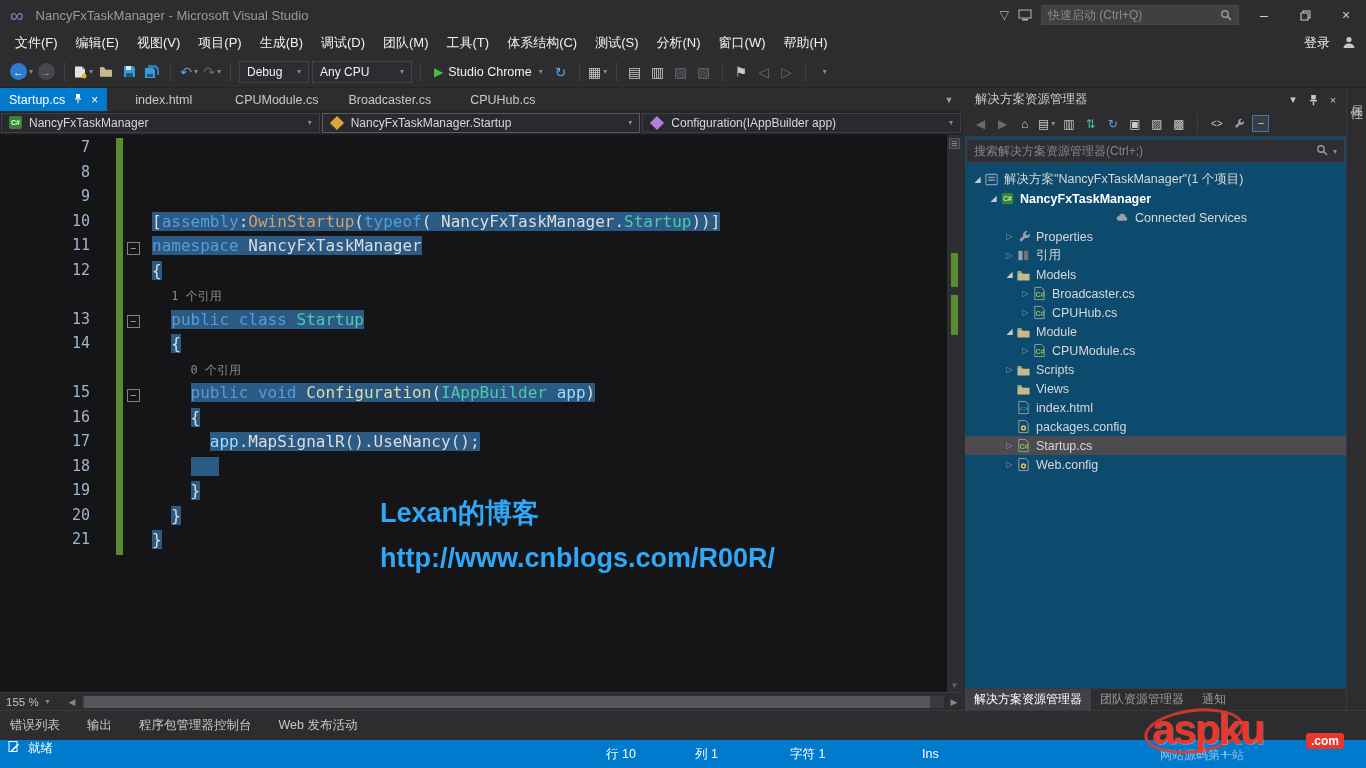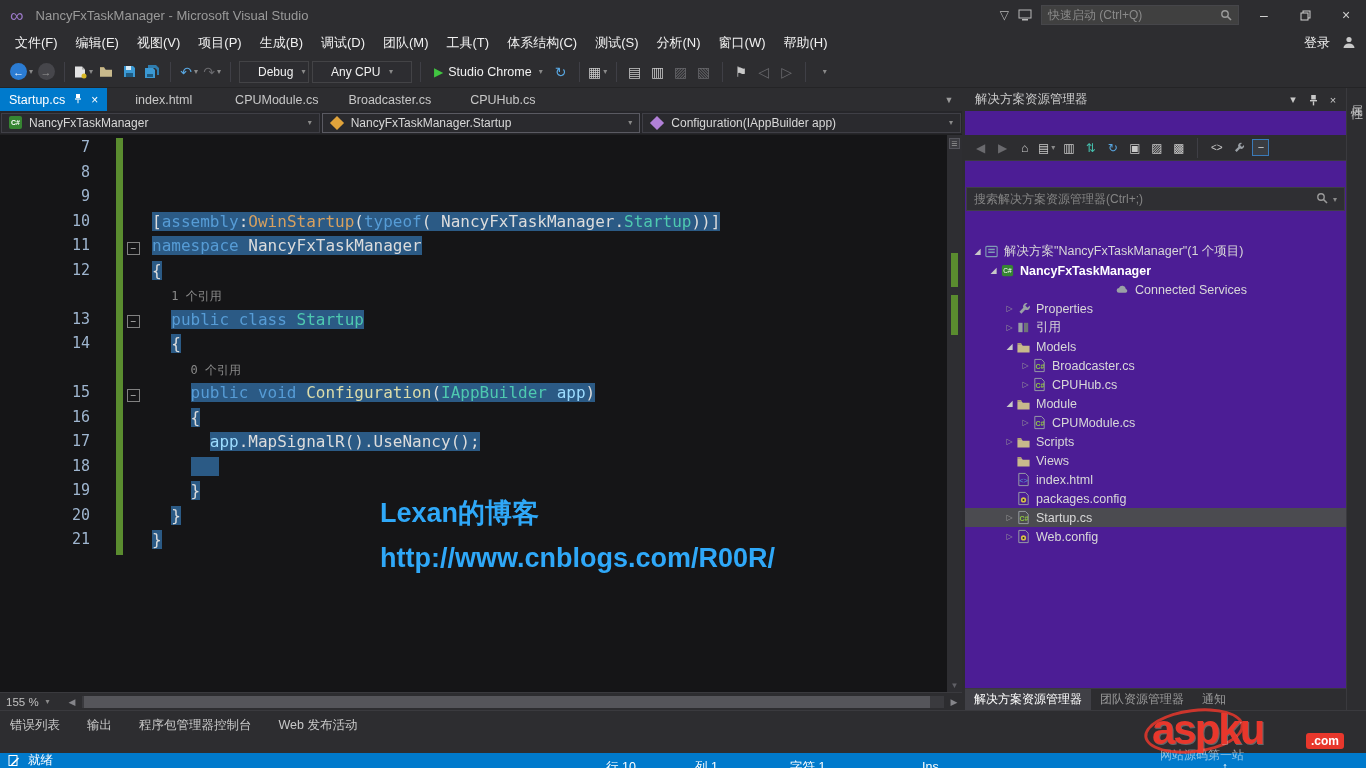--- a/index.html
+++ b/index.html
@@ -23,21 +23,21 @@
 
   
   .toolbar{height:32px;display:flex;align-items:center;gap:3px;padding-left:10px;border-bottom:1px solid #242426;}
   .tbtn{min-width:20px;height:24px;display:flex;align-items:center;justify-content:center;color:#c8c8c8;font-size:14px;}
   .tbtn.dis{color:#68686c;}
   .circ{width:17px;height:17px;border-radius:50%;display:flex;align-items:center;justify-content:center;font-size:11px;color:#fff;}
   .circ.blue{background:#2b7cd3;}
   .circ.gray{background:#46464b;color:#9a9a9a;}
   .chev{color:#8a8a8a;font-size:8px;margin-left:2px;}
   .tsep{width:1px;height:20px;background:#3f3f46;margin:0 5px;}
-  .combo{height:22px;background:#2d2d31;border:1px solid #434346;display:flex;align-items:center;padding:0 18px;font-size:12px;color:#f1f1f1;}
+  .combo{height:22px;background:#2d2d31;border:1px solid #434346;display:flex;align-items:center;padding:0 7px;font-size:12px;color:#f1f1f1;}
   .combo .chev{margin-left:auto;padding-left:8px;}
   .w70{width:70px;} .w100{width:100px;}
   .start-group{display:flex;align-items:center;gap:5px;padding:0 5px;color:#f1f1f1;font-size:12.5px;height:24px;}
   .play{color:#41c541;font-size:12px;}
   .blue-ic{color:#58a6e0;}
 
   
   .main{position:absolute;top:88px;left:0;width:1366px;height:622px;display:flex;}
   .editor-col{width:962px;display:flex;flex-direction:column;background:#151517;}
 
@@ -78,21 +78,21 @@
 
   .hscroll{height:18px;background:#2d2d30;display:flex;align-items:center;border-top:1px solid #3a3a3e;}
   .zoombox{width:64px;height:18px;display:flex;align-items:center;padding:0 6px;color:#c0c0c0;font-size:11.5px;gap:5px;}
   .harrow{width:16px;color:#85858a;font-size:9px;text-align:center;}
   .htrack{flex:1;height:12px;background:#3a3a3e;margin:0 2px;position:relative;}
   .hthumb{position:absolute;left:2px;right:14px;top:0;height:12px;background:#55555a;}
 
   .splitterv{width:3px;background:#2d2d30;}
 
   
-  .sepanel{width:381px;display:flex;flex-direction:column;background:#4c1d95;gap:24px;}
+  .sepanel{width:381px;display:flex;flex-direction:column;background:#0c4a6e;}
   .sp-header{height:23px;display:flex;align-items:center;background:#2d2d30;padding:0 4px 0 10px;font-size:12.5px;color:#cccccc;}
   .sp-header .hicons{margin-left:auto;display:flex;gap:2px;}
   .hic{width:18px;height:18px;display:flex;align-items:center;justify-content:center;color:#c8c8c8;font-size:11px;}
   .sp-toolbar{height:26px;background:#2d2d30;display:flex;align-items:center;gap:5px;padding:0 7px;border-bottom:1px solid #3a3a3e;}
   .spt{min-width:17px;height:20px;display:flex;align-items:center;justify-content:center;color:#c8c8c8;font-size:12px;}
   .spt.teal{color:#45c0ae}.spt.blue{color:#58a6e0}.spt.dis{color:#6a6a6e}
   .boxminus{width:17px;height:17px;border:1px solid #3a7ab8;background:#3a3d42;color:#d8d8d8;line-height:14px;text-align:center;font-size:11px;}
   .sp-search{height:24px;margin:2px 1px;background:#2f2f33;border:1px solid #3f3f46;display:flex;align-items:center;padding:0 7px;color:#848484;font-size:12px;}
   .sp-search .mag{margin-left:auto;display:flex;align-items:center;gap:3px;}
   .sp-tree{flex:1;padding-top:5px;overflow:hidden;}
@@ -105,21 +105,21 @@
   .tlabel.bold{font-weight:bold;color:#fff;}
   .sp-tabs{height:22px;background:#2d2d30;display:flex;align-items:stretch;font-size:12px;color:#9a9a9a;border-top:1px solid #3a3a3e;}
   .sptab{padding:0 9px;display:flex;align-items:center;}
   .sptab.active{background:#404046;color:#fff;}
 
   .rightstrip{width:20px;background:#2d2d30;display:flex;flex-direction:column;align-items:center;padding-top:8px;border-left:1px solid #3a3a3e;}
   .vtab{writing-mode:vertical-rl;font-size:12px;color:#c0c0c0;letter-spacing:2px;}
 
   
   .bottomtabs{position:absolute;left:0;top:710px;width:1366px;height:30px;background:#2d2d30;display:flex;align-items:center;gap:27px;padding-left:10px;font-size:12.5px;color:#c8c8c8;border-top:1px solid #3a3a3e;}
-  .statusbar{position:absolute;left:0;bottom:0;width:1366px;height:15px;background:#007acc;display:flex;align-items:center;font-size:12.5px;color:#fff;}
+  .statusbar{position:absolute;left:0;bottom:0;width:1366px;height:28px;background:#007acc;display:flex;font-size:12.5px;color:#fff;}
   .st-ic{margin:0 8px 0 7px;display:flex;}
   .st-abs{position:absolute;top:0;height:28px;display:flex;align-items:center;}
 
   .aspku{position:absolute;right:16px;bottom:1px;z-index:60;width:200px;height:58px;}
   .aspku .tagline{position:absolute;left:10px;bottom:3px;color:rgba(255,255,255,0.55);font-size:12px;white-space:nowrap;}
   .aspku .brand{position:absolute;left:2px;top:-2px;font-size:42px;line-height:1.1;font-weight:bold;color:#e8372c;letter-spacing:-2px;text-shadow:1px 1px 0 rgba(255,255,255,0.28);}
   .aspku .tld{position:absolute;right:6px;top:24px;background:#e8372c;color:#fff;font-size:12px;padding:1px 5px;border-radius:3px;font-weight:bold;}
   .aspku .scribble{position:absolute;left:-6px;top:0px;width:100px;height:44px;border:3px solid rgba(232,55,44,0.85);border-radius:50%;transform:rotate(-7deg);}
 </style>
 </head>

